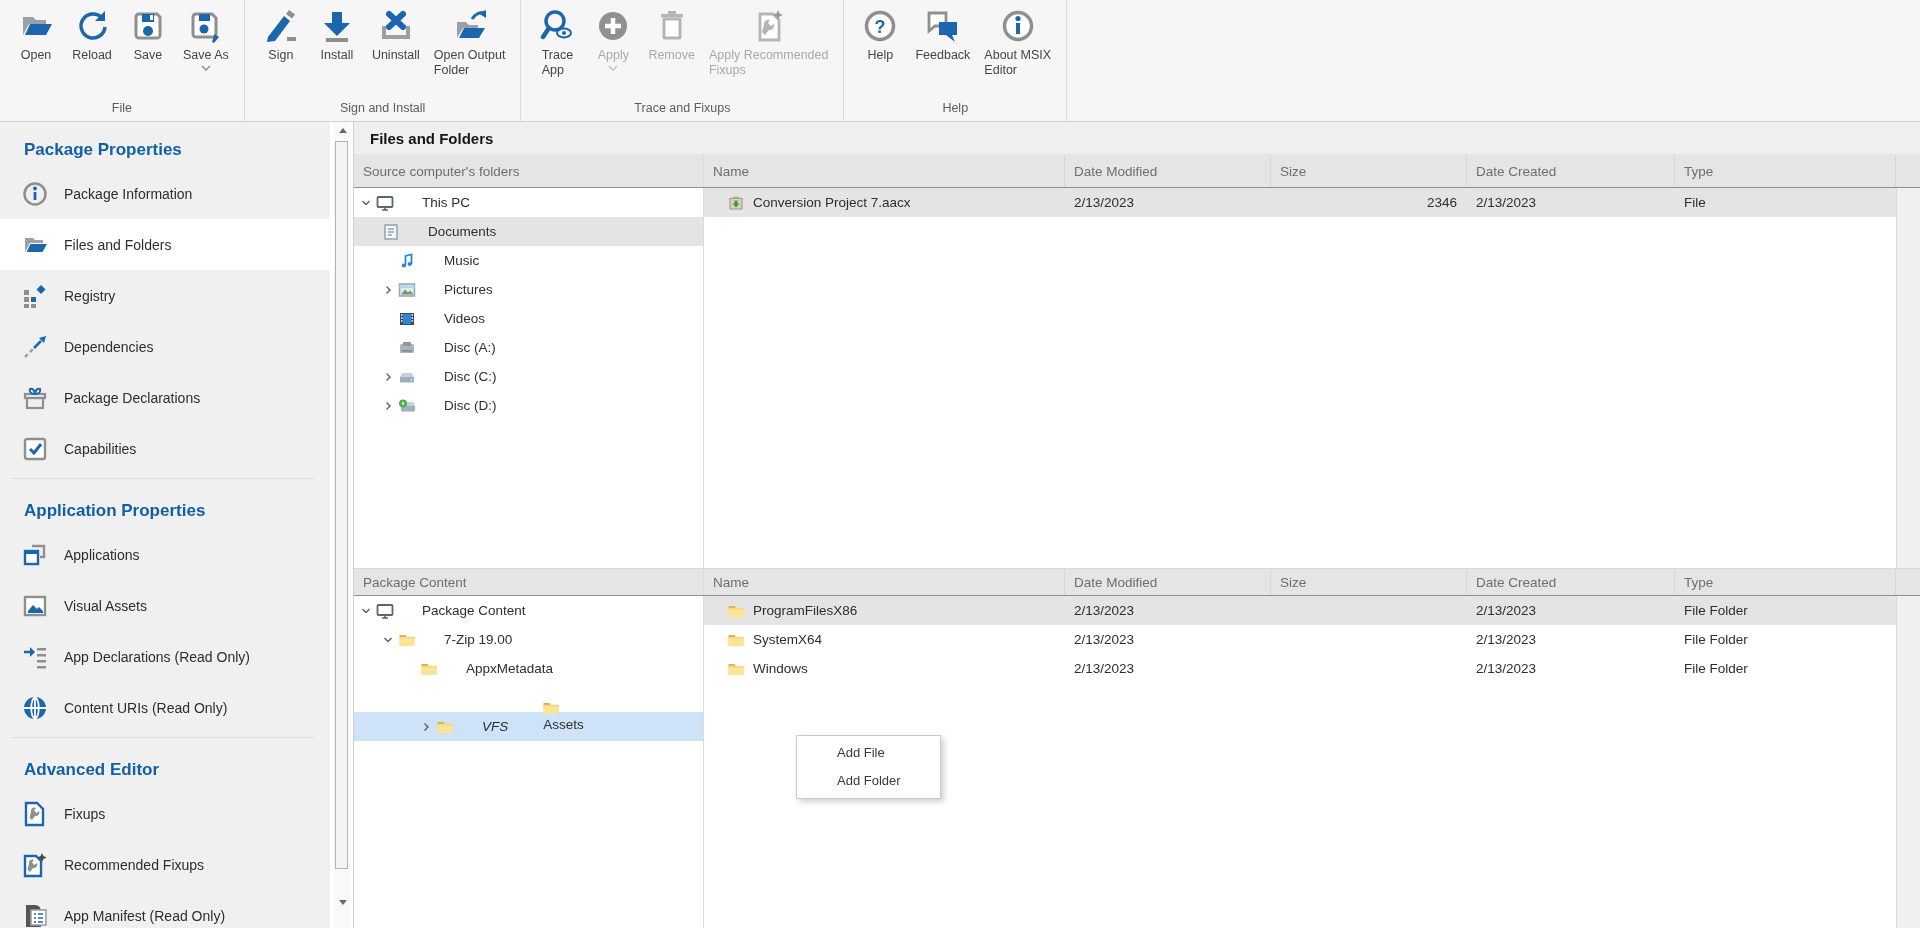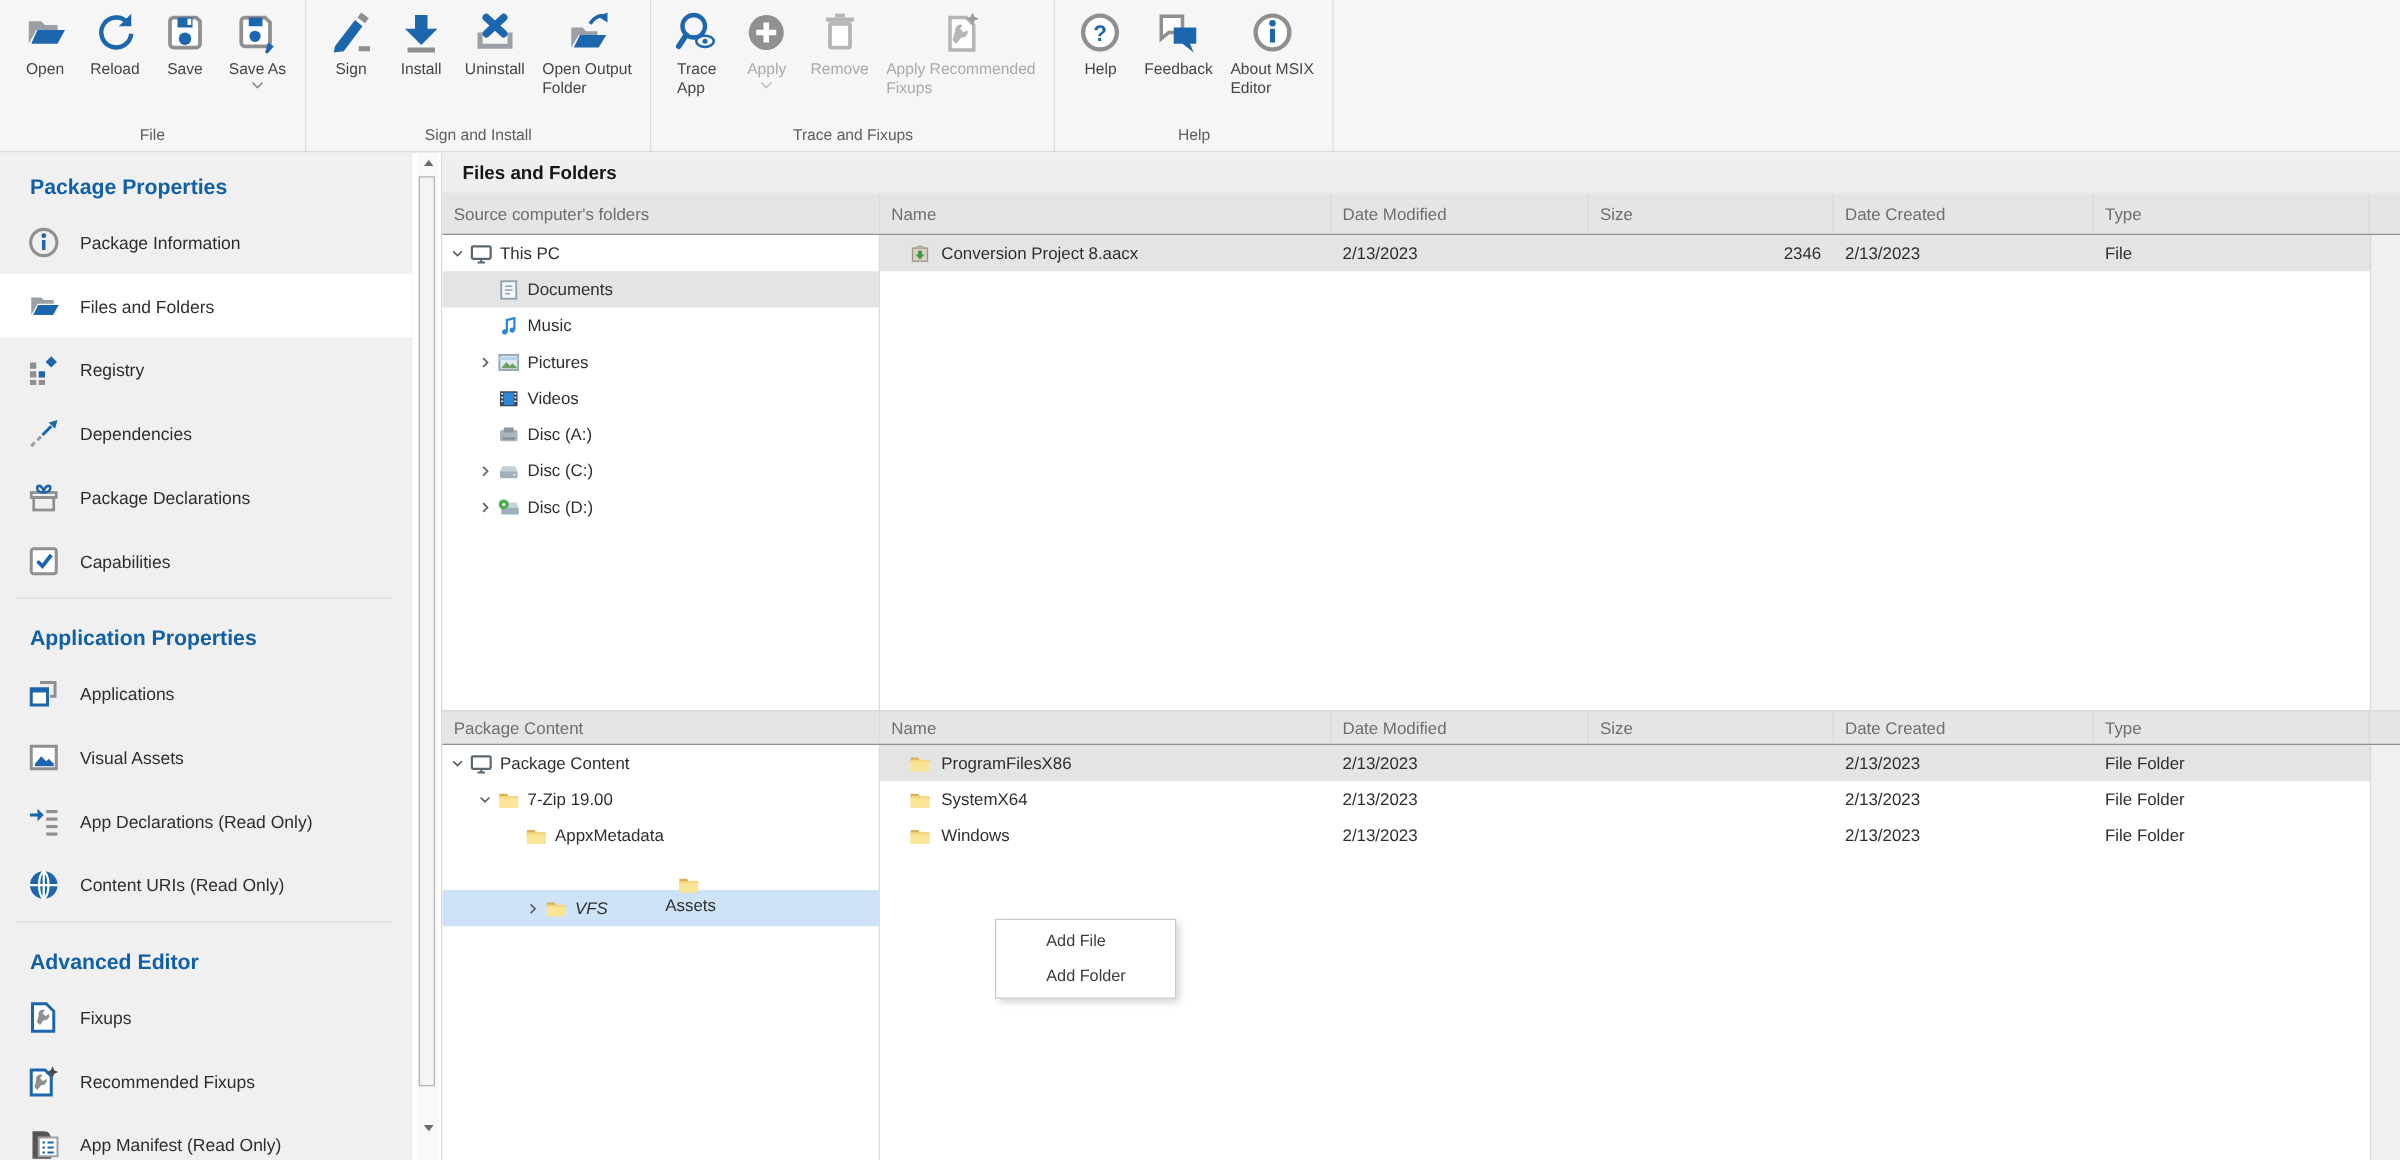--- a/index.html
+++ b/index.html
@@ -58,21 +58,21 @@
     border-right:1px solid #d7d7d7;box-sizing:border-box;}
   .pane-body{position:absolute;left:0;right:0;display:flex;background:#fff;}
   #pb-top{top:66px;height:380px;}
   #pb-bottom{top:474px;height:332px;}
   .tree{width:350px;border-right:1px solid #dcdcdc;box-sizing:border-box;flex:none;}
   .list{width:1192px;}
   .tree-row{height:29px;display:flex;align-items:center;font-size:13.5px;color:#2e2e2e;cursor:default;}
   .tr-chev{width:16px;height:16px;display:flex;align-items:center;justify-content:center;color:#5f5f5f;flex:none;}
   .tr-chev svg{width:10px;height:10px;}
   .tr-icon{width:18px;height:18px;margin:0 6px 0 2px;flex:none;}
-  .tr-label{white-space:nowrap;}
+  .tr-label{white-space:nowrap;margin-left:22px;}
   .sel-gray{background:#e4e4e4;}
   .sel-blue{background:#cfe3f8;}
   .list-row{height:29px;display:flex;align-items:center;font-size:13.5px;color:#2e2e2e;}
   .cell{box-sizing:border-box;padding-left:9px;overflow:hidden;white-space:nowrap;line-height:29px;}
   .cell.name{display:flex;align-items:center;padding-left:23px;}
   .cell.name .tr-icon{margin:0 8px 0 0;}
   .cell.size{text-align:right;padding-right:10px;}
   .w-name{width:361px;}
   .w-dm{width:206px;}
   .w-size{width:196px;}
@@ -459,21 +459,21 @@
             </svg>
           </span>
           <span class="tr-icon">
             <svg viewBox="0 0 18 18">
               <rect x="1.5" y="3" width="15" height="10" rx="1" fill="#fff" stroke="#5b6770" stroke-width="1.8"></rect>
               <path d="M6 16h6M9 13v3" stroke="#5b6770" stroke-width="1.6"></path>
             </svg>
           </span>
           <span class="tr-label">This PC</span>
         </div>
-        <div class="tree-row sel-gray" style="padding-left: 26px;">
+        <div class="tree-row sel-gray" style="padding-left: 10px;">
           <span class="tr-chev"></span>
           <span class="tr-icon">
             <svg viewBox="0 0 18 18">
               <rect x="3" y="2" width="12" height="14" fill="#f5f8fa" stroke="#8ea3b2" stroke-width="1.5"></rect>
               <path d="M6 6h6M6 9h6M6 12h4" stroke="#8ea3b2" stroke-width="1.3"></path>
             </svg>
           </span>
           <span class="tr-label">Documents</span>
         </div>
         <div class="tree-row" style="padding-left: 26px;">
@@ -559,21 +559,21 @@
     <div class="list" id="list-top">
         <div class="list-row sel-gray">
           <div class="cell name w-name">
             <span class="tr-icon">
               <svg viewBox="0 0 18 18">
                 <rect x="3" y="4.5" width="12" height="10.5" fill="#d8d2c4" stroke="#9a9384" stroke-width="1"></rect>
                 <path d="M3 4.5l6-2.5 6 2.5z" fill="#b8b0a0"></path>
                 <path d="M9 13.5L5.5 9.5h2V6.5h3v3h2z" fill="#3f9b43"></path>
               </svg>
             </span>
-            <span>Conversion Project 8.aacx</span>
+            <span>Conversion Project 7.aacx</span>
           </div>
           <div class="cell w-dm">2/13/2023</div>
           <div class="cell size w-size">2346</div>
           <div class="cell w-dc">2/13/2023</div>
           <div class="cell w-type">File</div>
         </div>
       </div>
   </div>
 
   <div class="pane-header" id="ph-bottom">

